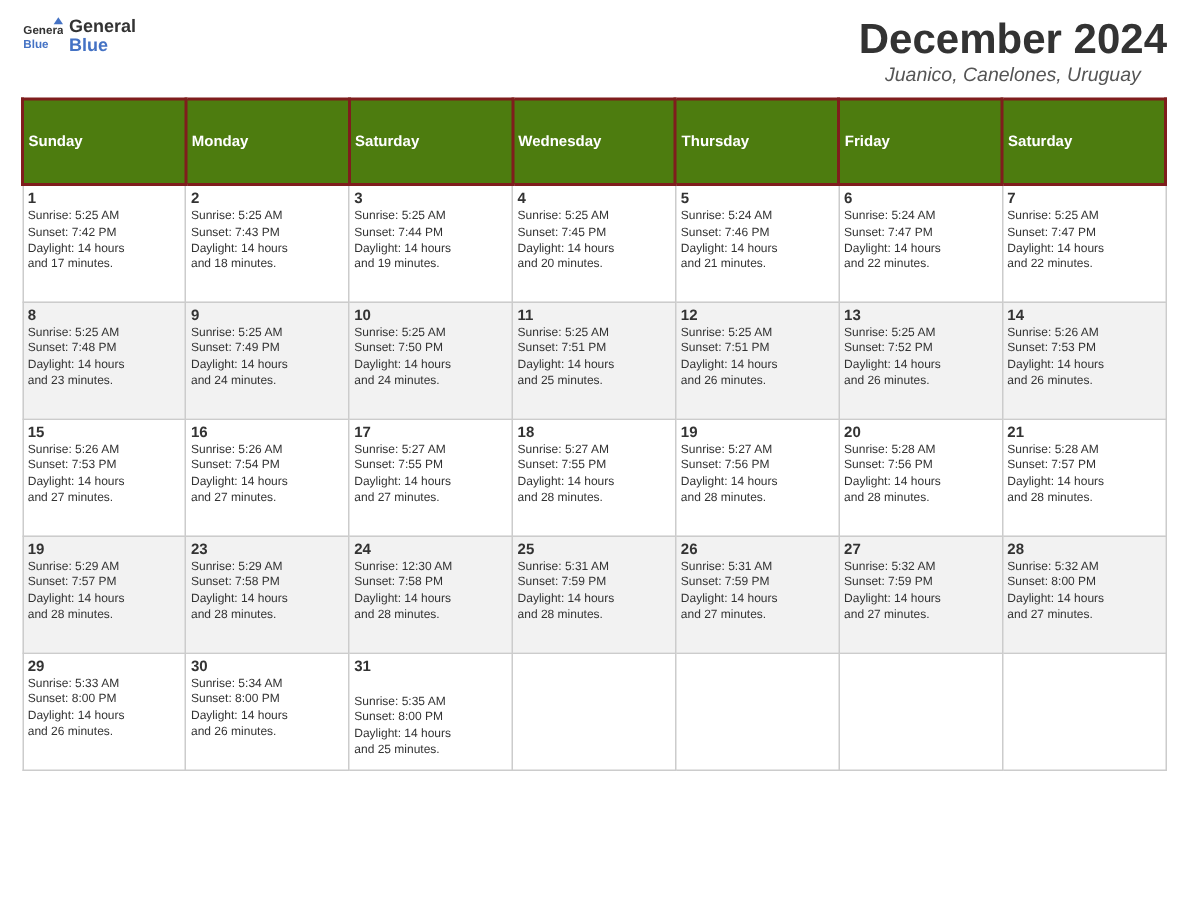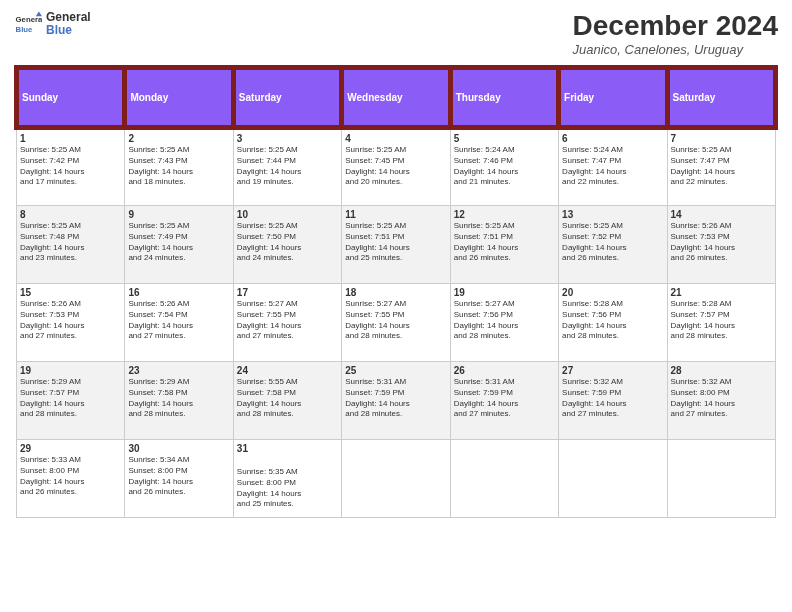--- a/index.html
+++ b/index.html
@@ -25,45 +25,45 @@
     .logo {
       display: flex;
       align-items: center;
       gap: 4px;
     }
     .logo-icon {
       width: 28px;
       height: 28px;
     }
     .title-block {
-      text-align: left;
+      text-align: center;
     }
     .main-title {
       font-size: 28px;
       font-weight: bold;
       color: #333;
     }
     .subtitle {
       font-size: 13px;
       color: #555;
       font-style: italic;
     }
     .calendar {
       width: 100%;
       border-collapse: collapse;
       font-size: 8.5px;
     }
     .calendar thead th {
-      background: #8b5cf6;
+      background: #4d7c0f;
       color: #fff;
       padding: 22px 3px;
       text-align: left;
       font-size: 10px;
       font-weight: bold;
-      border: 5px solid #7f1d1d;
+      border: 2px solid #7f1d1d;
     }
     .calendar tbody td {
       vertical-align: top;
       border: 1px solid #ccc;
       padding: 3px;
       width: calc(100% / 7);
       height: 78px;
       background: #fff;
     }
     .calendar tbody tr:nth-child(even) td {
@@ -283,21 +283,21 @@
           </td>
           <td>
             <span class="day-num">23</span>
             <div class="day-info" style="white-space: pre-line;">Sunrise: 5:29 AM
 Sunset: 7:58 PM
 Daylight: 14 hours
 and 28 minutes.</div>
           </td>
           <td>
             <span class="day-num">24</span>
-            <div class="day-info" style="white-space: pre-line;">Sunrise: 5:55 AM
+            <div class="day-info" style="white-space: pre-line;">Sunrise: 12:30 AM
 Sunset: 7:58 PM
 Daylight: 14 hours
 and 28 minutes.</div>
           </td>
           <td>
             <span class="day-num">25</span>
             <div class="day-info" style="white-space: pre-line;">Sunrise: 5:31 AM
 Sunset: 7:59 PM
 Daylight: 14 hours
 and 28 minutes.</div>

